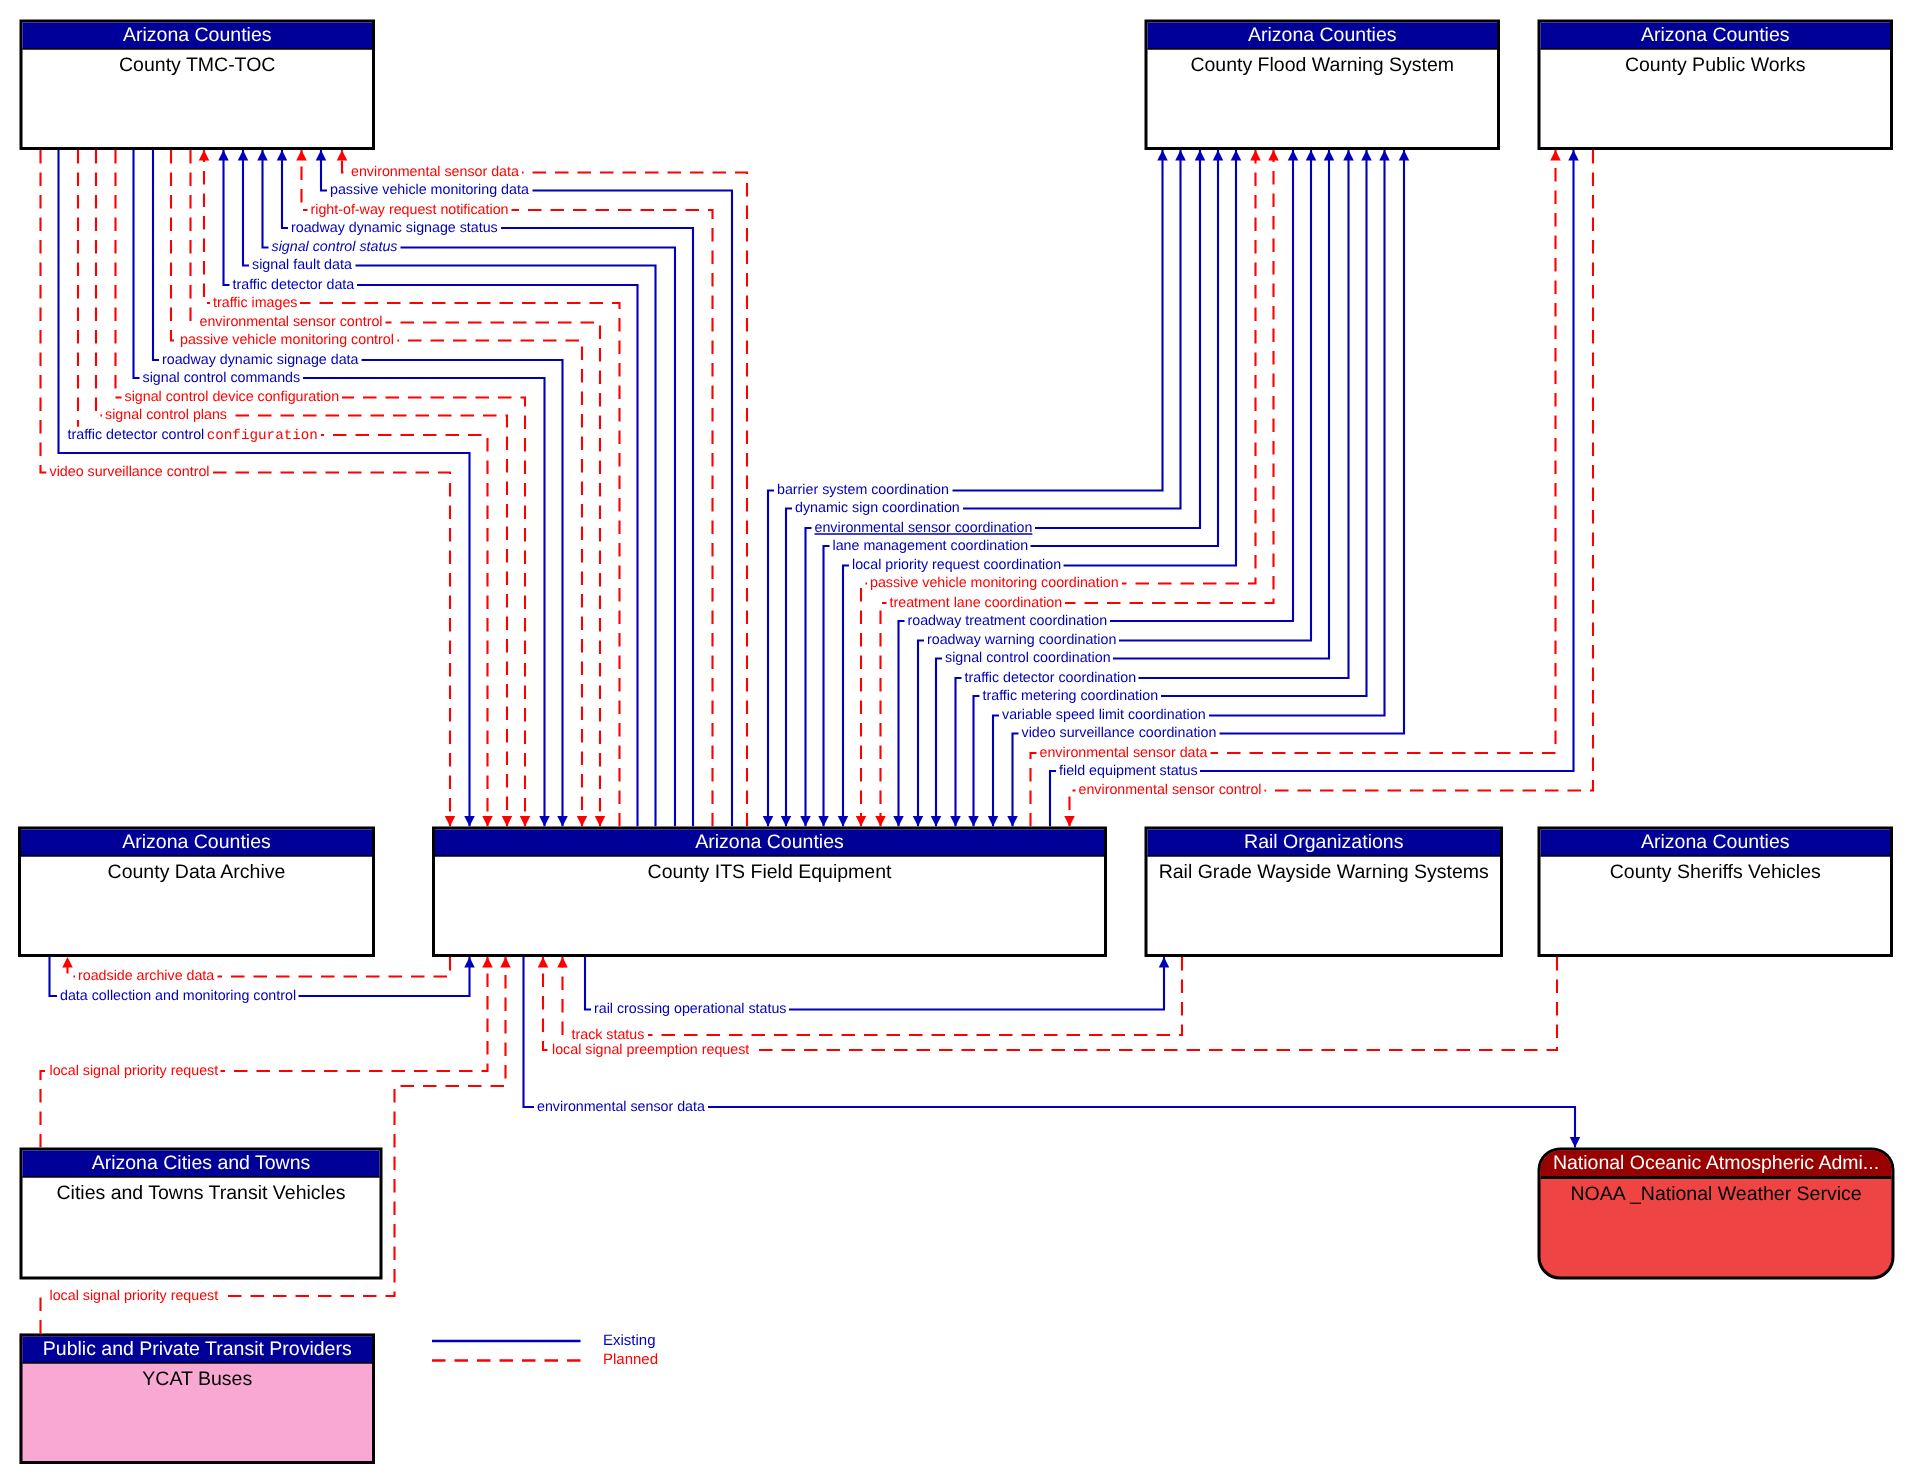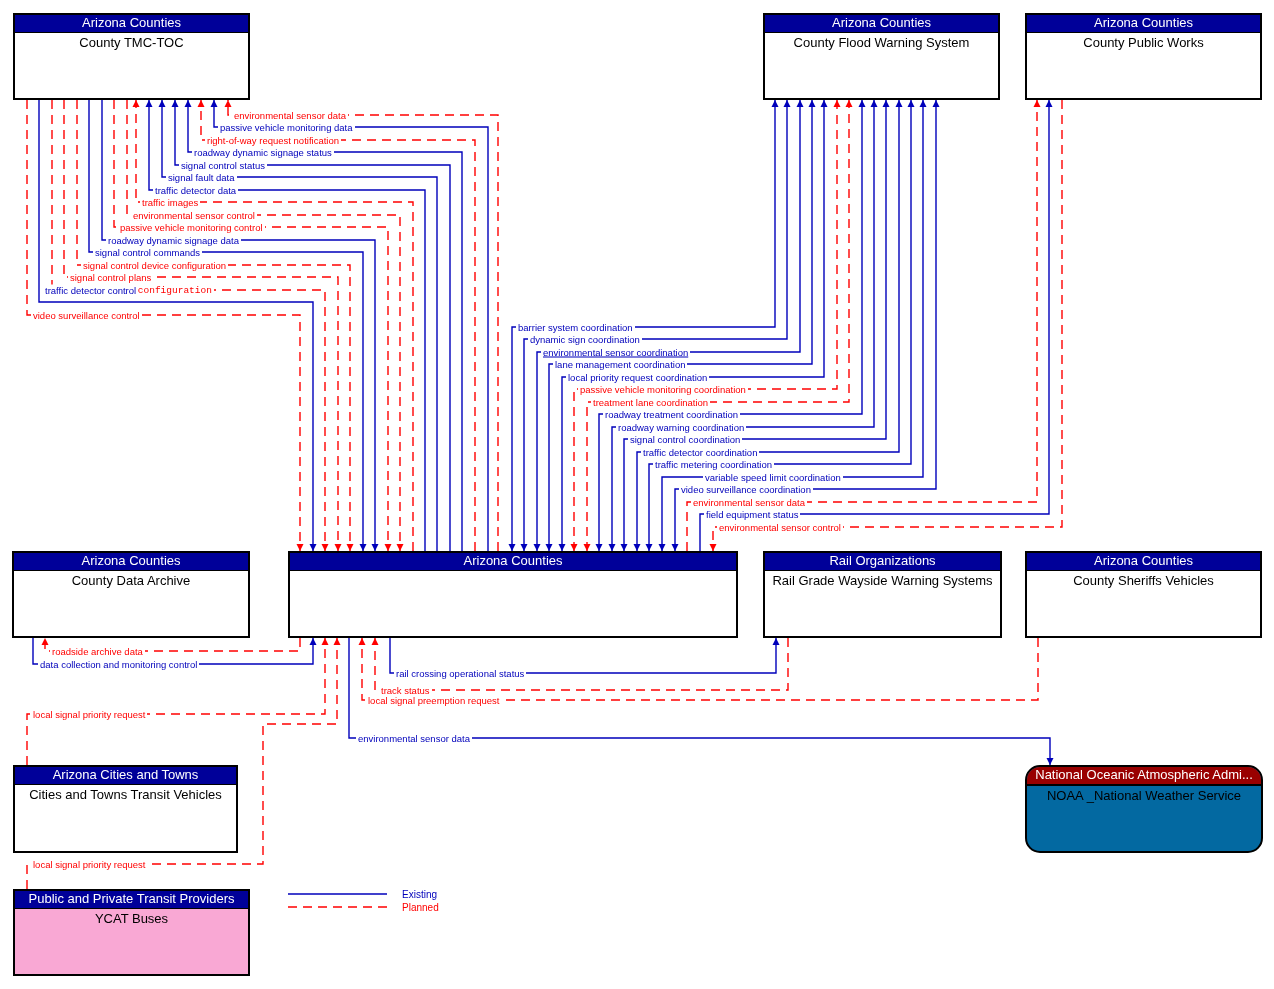--- a/index.html
+++ b/index.html
@@ -138,48 +138,49 @@
       <div class="box" style="left: 1025px; top: 13px; width: 237px; height: 87px; background: rgb(255, 255, 255);">
         <div class="box-header" style="background: rgb(0, 0, 153); color: rgb(255, 255, 255);">Arizona Counties</div>
         <div class="box-title">County Public Works</div>
       </div>
       <div class="box" style="left: 12px; top: 551px; width: 238px; height: 87px; background: rgb(255, 255, 255);">
         <div class="box-header" style="background: rgb(0, 0, 153); color: rgb(255, 255, 255);">Arizona Counties</div>
         <div class="box-title">County Data Archive</div>
       </div>
       <div class="box" style="left: 288px; top: 551px; width: 450px; height: 87px; background: rgb(255, 255, 255);">
         <div class="box-header" style="background: rgb(0, 0, 153); color: rgb(255, 255, 255);">Arizona Counties</div>
+        <div class="box-title">County ITS Field Equipment</div>
       </div>
       <div class="box" style="left: 763px; top: 551px; width: 239px; height: 87px; background: rgb(255, 255, 255);">
         <div class="box-header" style="background: rgb(0, 0, 153); color: rgb(255, 255, 255);">Rail Organizations</div>
         <div class="box-title">Rail Grade Wayside Warning Systems</div>
       </div>
       <div class="box" style="left: 1025px; top: 551px; width: 237px; height: 87px; background: rgb(255, 255, 255);">
         <div class="box-header" style="background: rgb(0, 0, 153); color: rgb(255, 255, 255);">Arizona Counties</div>
         <div class="box-title">County Sheriffs Vehicles</div>
       </div>
-      <div class="box" style="left: 13px; top: 765px; width: 225px; height: 88px; background: rgb(255, 255, 255);">
+      <div class="box" style="left: 13px; top: 765px; width: 242px; height: 88px; background: rgb(255, 255, 255);">
         <div class="box-header" style="background: rgb(0, 0, 153); color: rgb(255, 255, 255);">Arizona Cities and Towns</div>
         <div class="box-title">Cities and Towns Transit Vehicles</div>
       </div>
       <div class="box" style="left: 13px; top: 889px; width: 237px; height: 87px; background: #f9a8d4;">
         <div class="box-header" style="background: rgb(0, 0, 153); color: rgb(255, 255, 255);">Public and Private Transit Providers</div>
         <div class="box-title">YCAT Buses</div>
       </div>
-      <div class="box rounded" style="left: 1025px; top: 765px; width: 238px; height: 88px; background: #0369a1;">
+      <div class="box rounded" style="left: 1025px; top: 765px; width: 238px; height: 88px; background: #ef4444;">
         <div class="box-header" style="background: rgb(153, 0, 0); color: rgb(255, 255, 255);">National Oceanic Atmospheric Admi...</div>
         <div class="box-title">NOAA _National Weather Service</div>
       </div>
     </div>
   <div id="labels-layer">
       <div class="flow-label planned" style="left: 232px; top: 115px;">environmental sensor data</div>
       <div class="flow-label existing" style="left: 218px; top: 127px;">passive vehicle monitoring data</div>
       <div class="flow-label planned" style="left: 205px; top: 140px;">right-of-way request notification</div>
       <div class="flow-label existing" style="left: 192px; top: 152px;">roadway dynamic signage status</div>
-      <div class="flow-label existing" style="left: 179px; top: 165px;">signal control status</div>
+      <div class="flow-label existing" style="left: 179px; top: 165px; font-style: italic;">signal control status</div>
       <div class="flow-label existing" style="left: 166px; top: 177px;">signal fault data</div>
       <div class="flow-label existing" style="left: 153px; top: 190px;">traffic detector data</div>
       <div class="flow-label planned" style="left: 140px; top: 202px;">traffic images</div>
       <div class="flow-label planned" style="left: 131px; top: 215px;">environmental sensor control</div>
       <div class="flow-label planned" style="left: 118px; top: 227px;">passive vehicle monitoring control</div>
       <div class="flow-label existing" style="left: 106px; top: 240px;">roadway dynamic signage data</div>
       <div class="flow-label existing" style="left: 93px; top: 252px;">signal control commands</div>
       <div class="flow-label planned" style="left: 81px; top: 265px;">signal control device configuration</div>
       <div class="flow-label planned" style="left: 68px; top: 277px;">signal control plans</div>
       <div class="flow-label planned" style="left: 56px; top: 290px; font-family: Liberation Mono, monospace;">signal system configuration</div>
@@ -190,21 +191,21 @@
       <div class="flow-label existing" style="left: 541px; top: 352px; text-decoration: underline;">environmental sensor coordination</div>
       <div class="flow-label existing" style="left: 553px; top: 364px;">lane management coordination</div>
       <div class="flow-label existing" style="left: 566px; top: 377px;">local priority request coordination</div>
       <div class="flow-label planned" style="left: 578px; top: 389px;">passive vehicle monitoring coordination</div>
       <div class="flow-label planned" style="left: 591px; top: 402px;">treatment lane coordination</div>
       <div class="flow-label existing" style="left: 603px; top: 414px;">roadway treatment coordination</div>
       <div class="flow-label existing" style="left: 616px; top: 427px;">roadway warning coordination</div>
       <div class="flow-label existing" style="left: 628px; top: 439px;">signal control coordination</div>
       <div class="flow-label existing" style="left: 641px; top: 452px;">traffic detector coordination</div>
       <div class="flow-label existing" style="left: 653px; top: 464px;">traffic metering coordination</div>
-      <div class="flow-label existing" style="left: 703px; top: 477px; text-align: right;">variable speed limit coordination</div>
+      <div class="flow-label existing" style="left: 666px; top: 477px; text-align: right;">variable speed limit coordination</div>
       <div class="flow-label existing" style="left: 679px; top: 489px;">video surveillance coordination</div>
       <div class="flow-label planned" style="left: 691px; top: 502px;">environmental sensor data</div>
       <div class="flow-label existing" style="left: 704px; top: 514px;">field equipment status</div>
       <div class="flow-label planned" style="left: 717px; top: 527px;">environmental sensor control</div>
       <div class="flow-label planned" style="left: 50px; top: 651px;">roadside archive data</div>
       <div class="flow-label existing" style="left: 38px; top: 664px;">data collection and monitoring control</div>
       <div class="flow-label existing" style="left: 394px; top: 673px;">rail crossing operational status</div>
       <div class="flow-label planned" style="left: 379px; top: 690px;">track status</div>
       <div class="flow-label planned" style="left: 366px; top: 700px;">local signal preemption request</div>
       <div class="flow-label planned" style="left: 31px; top: 714px;">local signal priority request</div>

